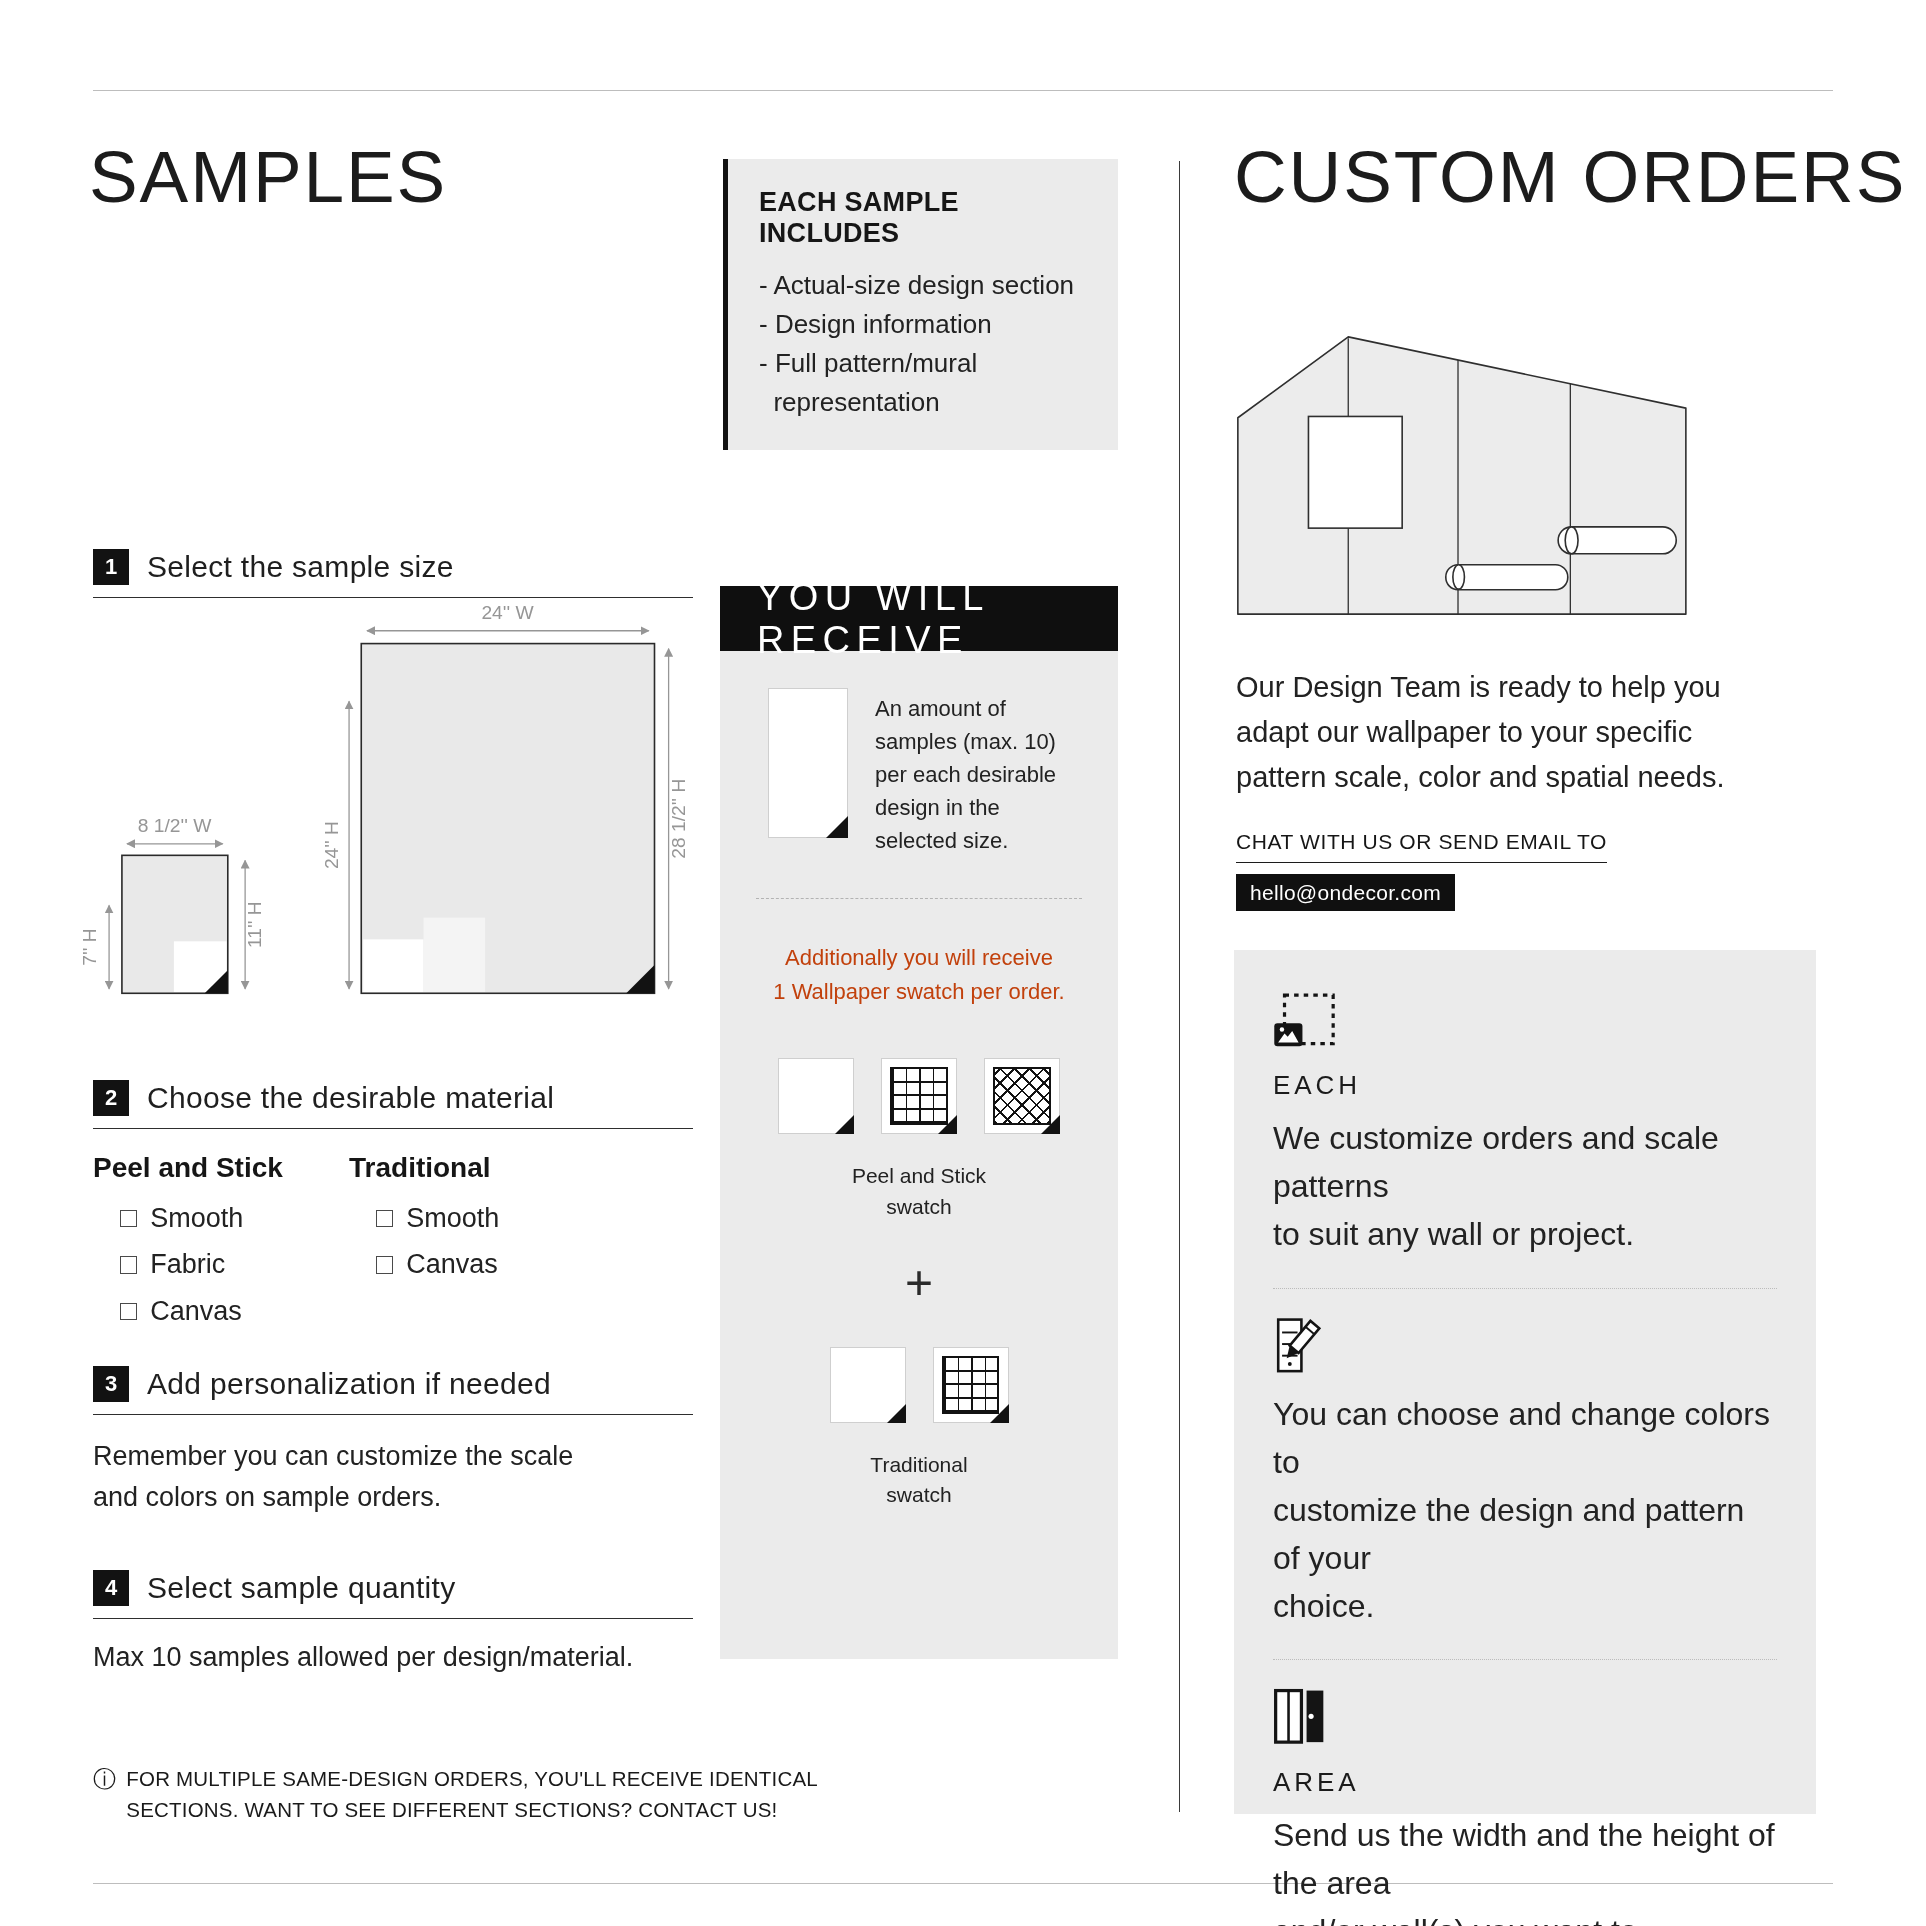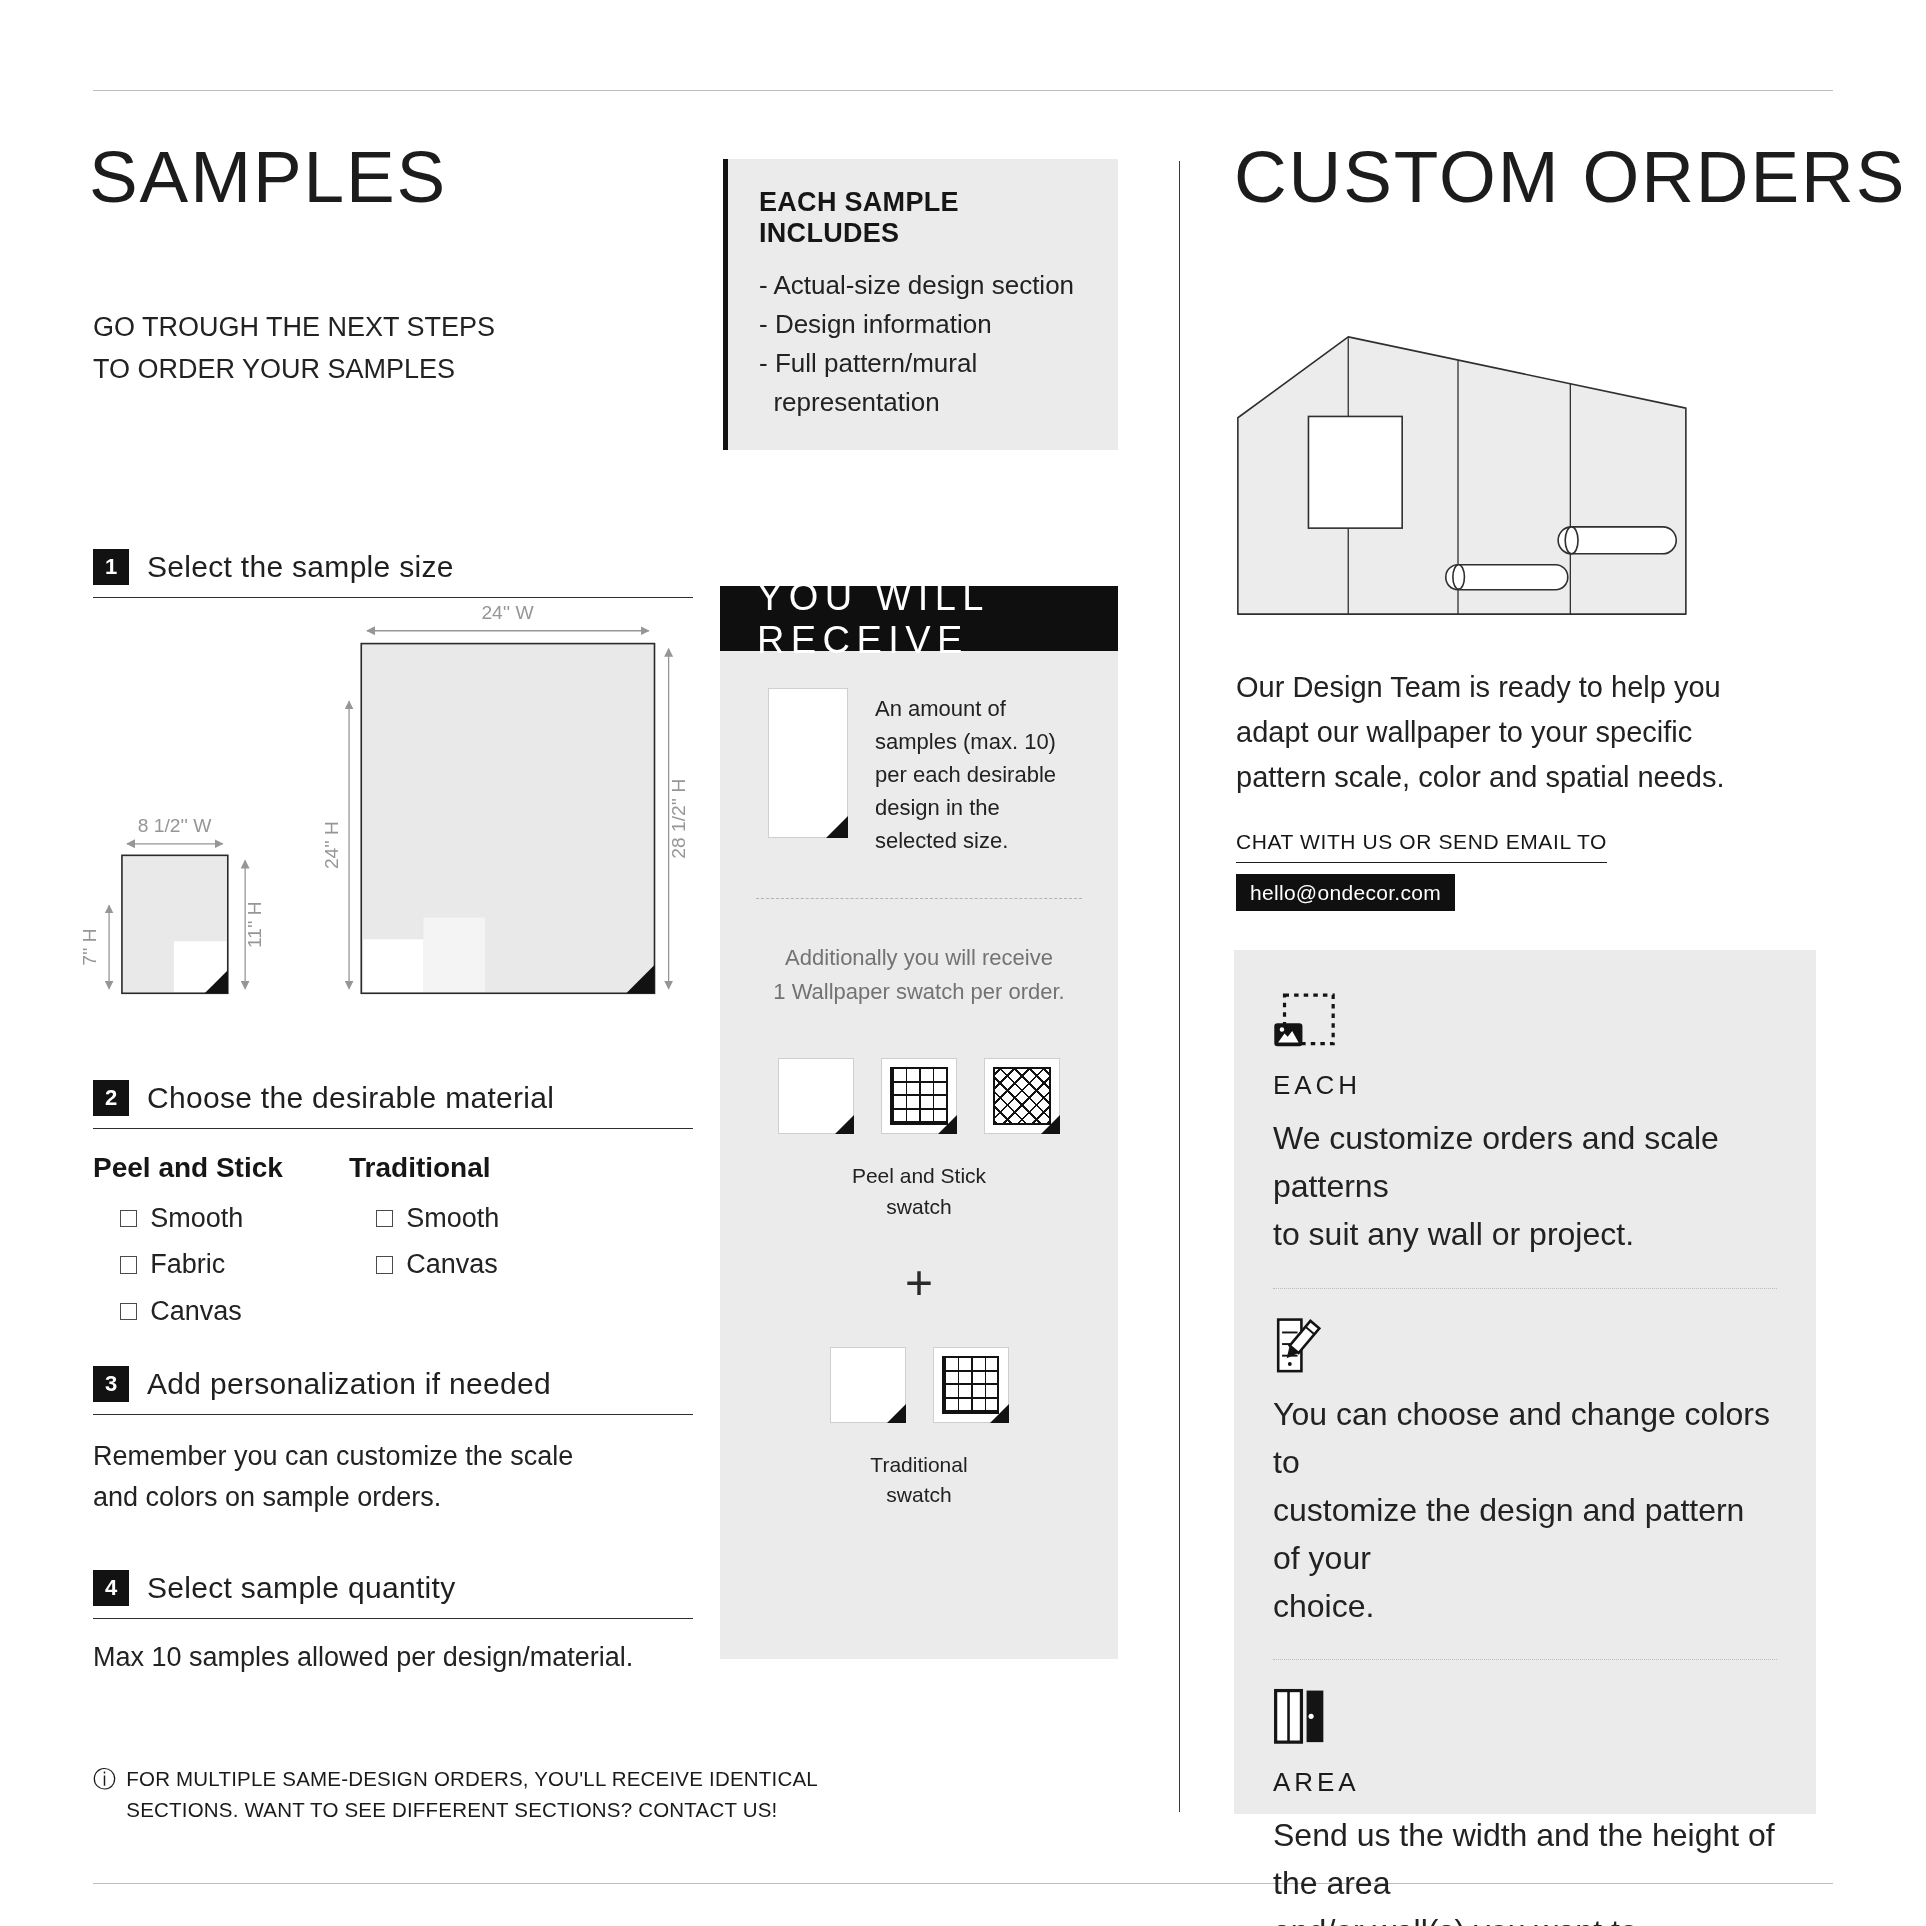--- a/index.html
+++ b/index.html
@@ -48,21 +48,21 @@
   
   .receive-panel{background:#ebebeb;width:398px;height:1073px;}
   .receive-header{background:#0f0f0f;color:#fff;height:65px;display:flex;align-items:center;
     padding-left:37px;font-size:38px;letter-spacing:6.4px;}
   .rp-top{display:flex;gap:27px;padding:37px 31px 0 48px;}
   .paper-icon{width:80px;height:150px;background:#fff;border:1.3px solid #cfcfcf;position:relative;flex:0 0 auto;}
   .fold{position:absolute;right:-1.3px;bottom:-1.3px;width:0;height:0;
     border-bottom:22px solid #121212;border-left:22px solid transparent;}
   .rp-samples-text{font-size:22px;line-height:1.5;color:#222;padding-top:3.9px;}
   .rp-divider{border-top:1.3px dashed #b3b3b3;margin:41px 36px 0 36px;}
-  .rp-additional{margin-top:42px;text-align:center;font-size:22px;line-height:1.55;color:#737373;}
+  .rp-additional{margin-top:42px;text-align:center;font-size:22px;line-height:1.55;color:#c2410c;}
   .swatch-row{display:flex;justify-content:center;gap:27px;margin-top:49px;}
   .swatch{width:76px;height:76px;background:#fff;border:1.3px solid #cfcfcf;position:relative;}
   .swatch .fold{border-bottom-width:19px;border-left-width:19px;}
   .swatch .pattern{position:absolute;left:8.3px;top:8.3px;right:8.3px;bottom:8.3px;border:2.6px solid #121212;}
   .pattern.grid{background-image:
     repeating-linear-gradient(0deg,#121212 0 1.9px,transparent 1.9px 13.5px),
     repeating-linear-gradient(90deg,#121212 0 1.9px,transparent 1.9px 13.5px);}
   .pattern.cross{background-image:
     repeating-linear-gradient(45deg,#121212 0 1.9px,transparent 1.9px 10.3px),
     repeating-linear-gradient(-45deg,#121212 0 1.9px,transparent 1.9px 10.3px);}
@@ -87,22 +87,20 @@
 
 <div class="canvas">
 
   <div class="abs h-rule" style="left:93px;top:90px;width:1740px;"></div>
   <div class="abs h-rule" style="left:93px;top:1883px;width:1740px;"></div>
 
   <div class="abs v-rule" style="left:1179px;top:161px;height:1651px;"></div>
 
   <div class="abs big-title" style="left:89px;top:135px;">SAMPLES</div>
 
-  <div class="abs samples-intro pre" style="left:93px;top:307px;width:514px;">GO TROUGH THE NEXT STEPS
-TO ORDER YOUR SAMPLES</div>
 
   <div class="abs includes-box" style="left:723px;top:159px;">
     <div class="includes-title">EACH SAMPLE INCLUDES</div>
     <div class="includes-item pre">- Actual-size design section</div>
     <div class="includes-item pre">- Design information</div>
     <div class="includes-item pre">- Full pattern/mural
 &nbsp;&nbsp;representation</div>
   </div>
 
   <div class="abs step-row" style="left:93px;top:549px;">

